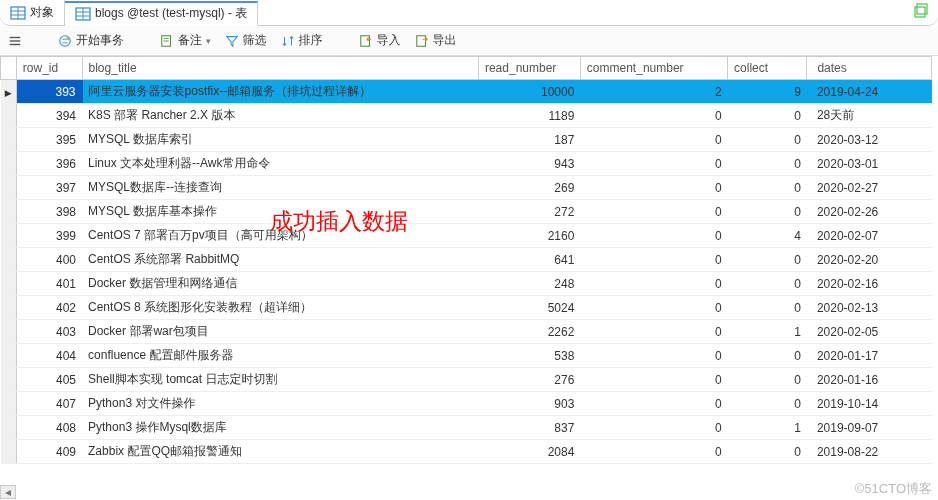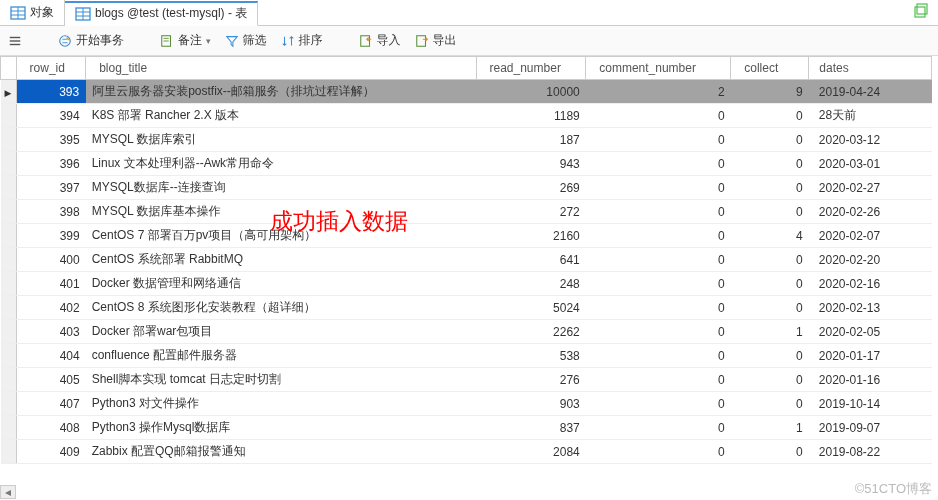--- a/index.html
+++ b/index.html
@@ -1,29 +1,29 @@
 <!DOCTYPE html>
 <html><head>
 <meta charset="utf-8">
 <style>
 * { box-sizing: border-box; margin: 0; padding: 0; }
 body { font-family: "Microsoft YaHei", Arial, sans-serif; font-size: 12px; background: #fff; color: #333; width: 938px; height: 500px; overflow: hidden; position: relative; }
-.tab-bar { display: flex; align-items: center; height: 26px; border-bottom: 1px solid #ccc; background: #fff; }
+.tab-bar { display: flex; align-items: center; height: 26px; border-bottom: 1px solid #ccc; background: #fff; border-radius: 10px; }
 .tab { display: flex; align-items: center; gap: 4px; padding: 4px 10px; border-right: 1px solid #ccc; height: 100%; cursor: pointer; }
 .tab.active { background: #fff; border-top: 2px solid #4a90d9; border-bottom: 1px solid #fff; margin-bottom: -1px; }
 .pin-area { margin-left: auto; padding: 0 8px; color: #4fbf49; }
 .toolbar { display: flex; align-items: center; gap: 14px; padding: 5px 8px; background: #fafafa; border-bottom: 1px solid #ddd; height: 30px; }
 .tool { display: flex; align-items: center; gap: 4px; cursor: pointer; color: #333; }
 .tool svg { width: 14px; height: 14px; }
 .toolbar-spacer { width: 8px; }
 .grid-wrap { position: relative; height: 428px; overflow: hidden; }
 .grid { border-collapse: collapse; width: 932px; }
-.grid th { text-align: left; font-weight: normal; padding: 4px 13px; border: 1px solid #ccc; background: #fff; color: #555; height: 22px; }
+.grid th { text-align: left; font-weight: normal; padding: 4px 6px; border: 1px solid #ccc; background: #fff; color: #555; height: 22px; }
 .grid td { padding: 3px 6px; border-bottom: 1px solid #eee; height: 21px; white-space: nowrap; }
-.grid tbody tr.sel { background: #a3a3a3; padding-left: 18px; }
+.grid tbody tr.sel { background: #0ea5e9; padding-left: 18px; }
 .col-row-id { width: 58px; text-align: right; }
 .col-title { width: 350px; text-align: left; }
 .col-read { width: 90px; text-align: right; }
 .col-comment { width: 130px; text-align: right; }
 .col-collect { width: 70px; text-align: right; }
 .col-dates { width: 110px; text-align: left; padding-left: 10px !important; }
 .row-marker { width: 14px; background: #f0f0f0; border-right: 1px solid #ccc; text-align: center; padding: 0 !important; }
 .row-marker.current { background: #f0f0f0; }
 .row-marker.current::before { content: "▶"; color: #333; font-size: 9px; }
 .cell-sel { background: #0a5dc2; color: #fff; border: 1px solid #0a5dc2; }

